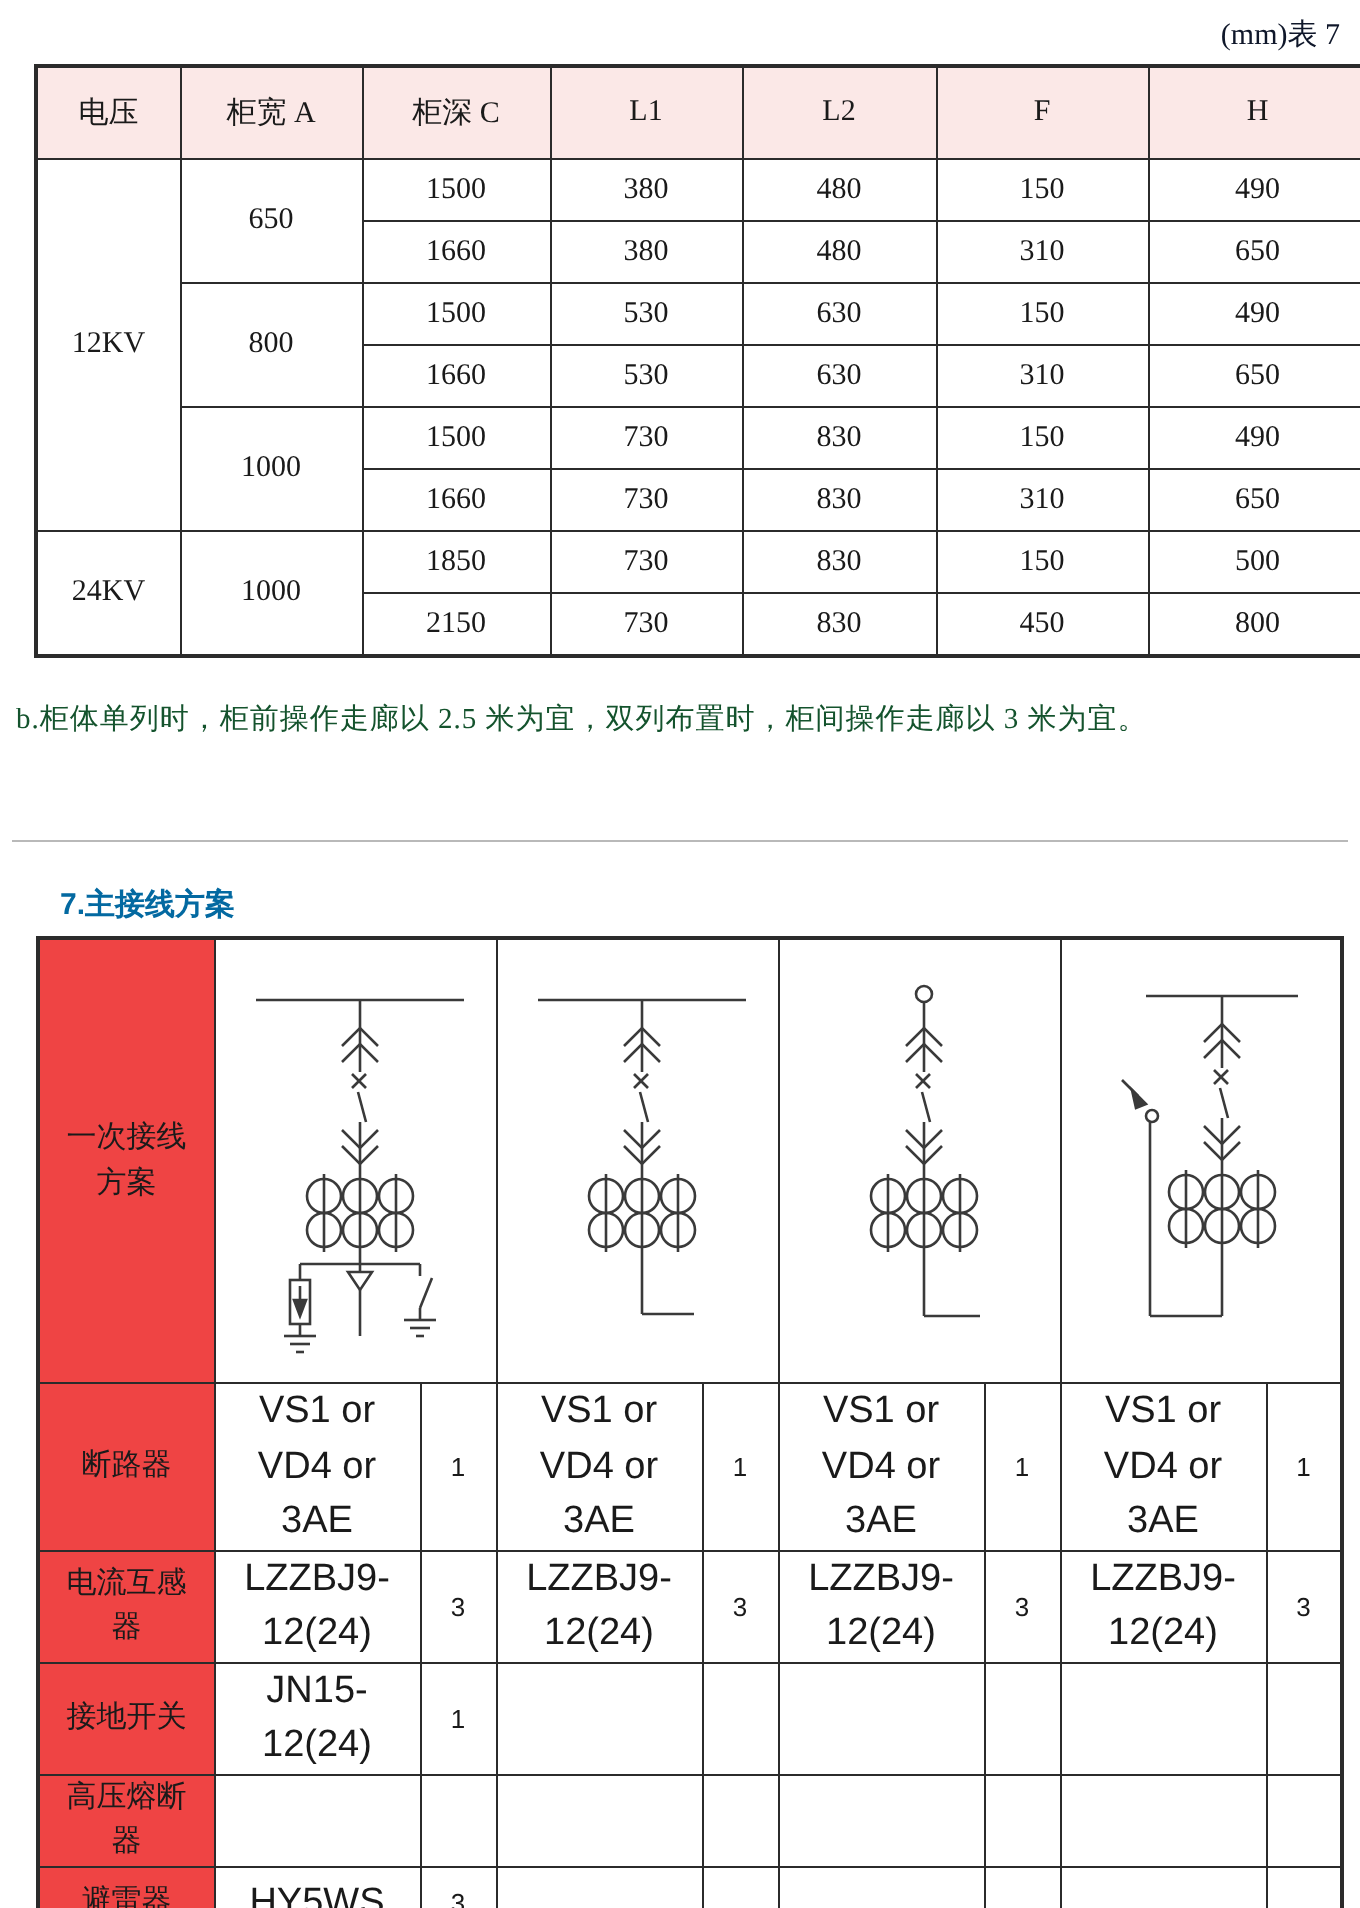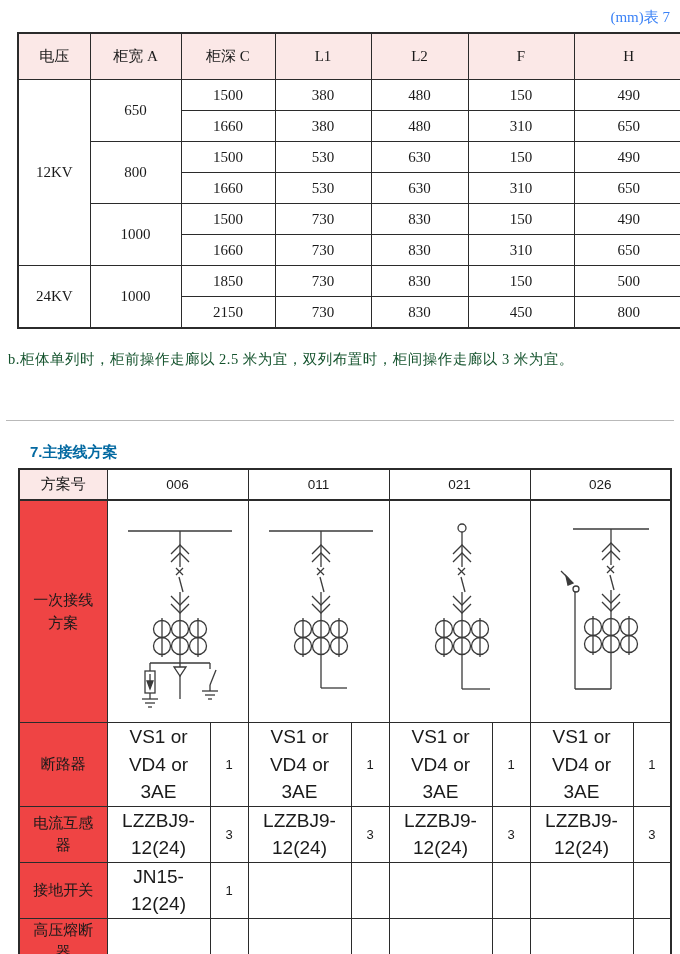--- a/index.html
+++ b/index.html
@@ -1,21 +1,21 @@
 <!DOCTYPE html>
 <html><head>
 <meta charset="utf-8">
 <style>
   html,body{margin:0;padding:0;}
   body{
     width:680px;height:954px;position:relative;background:#ffffff;
     font-family:"Liberation Serif", serif;color:#1a1a1a;
   }
   .caption{
-    position:absolute;top:8px;right:10px;font-size:15px;color:#3b82f6;
+    position:absolute;top:8px;right:10px;font-size:15px;color:#0f172a;
   }
   
   table{border-collapse:collapse;table-layout:fixed;margin-left:15px;}
   td{border:1px solid #2b2b2b;text-align:center;vertical-align:middle;
      font-size:15px;padding:0 2px;overflow:hidden;}
   .dim{position:absolute;left:2px;top:32px;width:666px;border:2px solid #2b2b2b;}
   .dim .hdr td{height:45px;}
   .dim td{height:30px;}
   .pink{background:#fbe8e7;}
 
@@ -146,27 +146,20 @@
     <col style="width:103px">
       <col style="width:38px">
     <col style="width:103px">
       <col style="width:38px">
     <col style="width:103px">
       <col style="width:38px">
     <col style="width:103px">
       <col style="width:38px">
   </colgroup>
   <tbody>
-      <tr class="hdr2">
-    <td class="pink">方案号</td>
-    <td colspan="2">006</td>
-    <td colspan="2">011</td>
-    <td colspan="2">021</td>
-    <td colspan="2">026</td>
-  </tr>
 
   <tr>
     <td class="lbl">一次接线方案</td>
 
     <td colspan="2" class="diagcell">
       <svg width="140" height="221" viewBox="0 0 140 221">
         <g class="diag-stroke">
           <g>
                 <line x1="18" y1="30" x2="122" y2="30"></line>
               </g>

